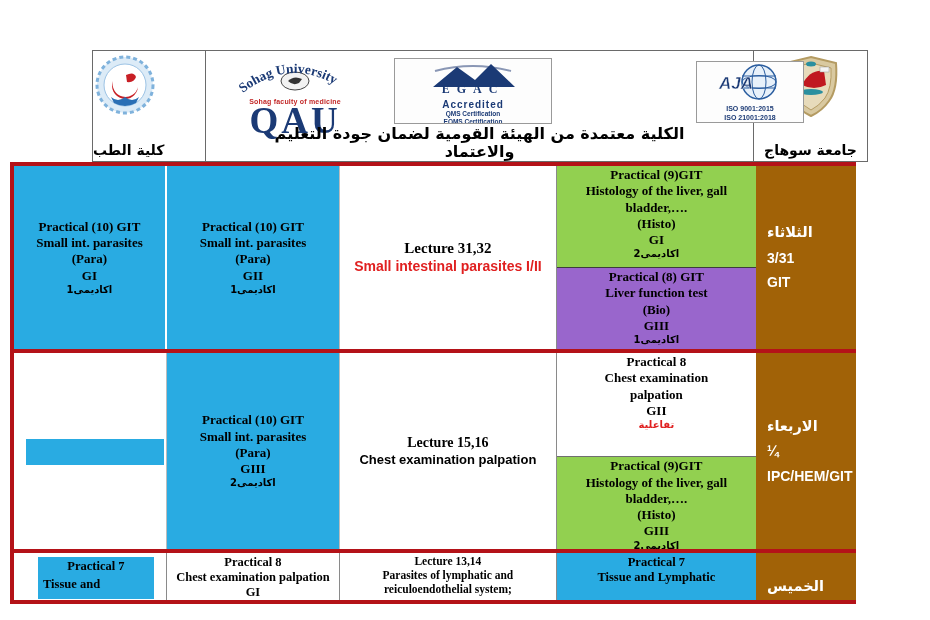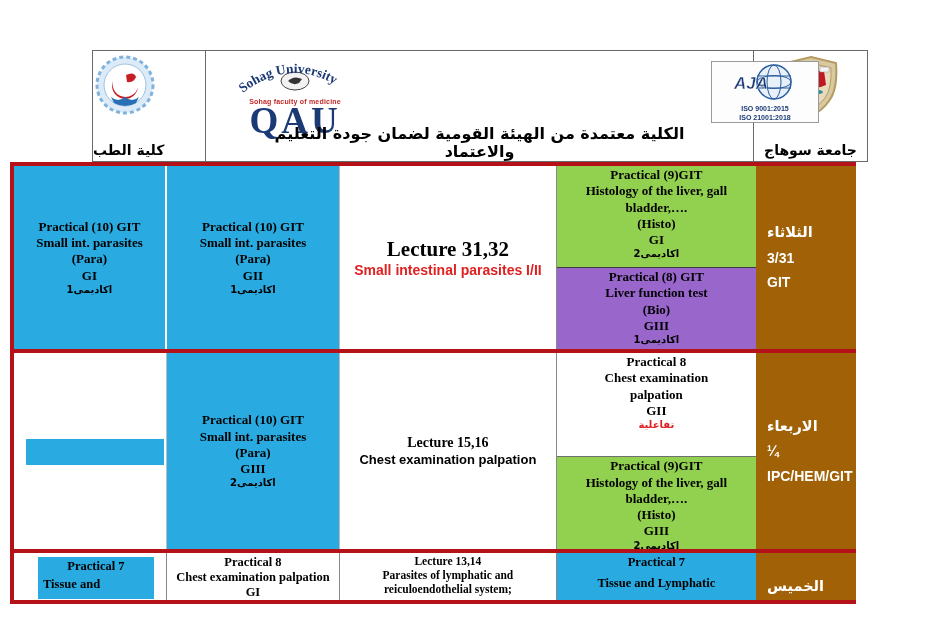--- a/index.html
+++ b/index.html
@@ -18,21 +18,21 @@
        display:flex;flex-direction:column;align-items:center;justify-content:space-between;
        padding:4px 0 3px;}
   .ar-label{font-family:"DejaVu Sans",sans-serif;font-weight:bold;font-size:14px;color:#000;direction:rtl;}
   .qau{position:absolute;left:18px;top:2px;width:142px;height:74px;text-align:center;}
   .qau-sub{color:#c22727;font-size:7px;font-weight:bold;margin-top:-7px;letter-spacing:.2px;}
   .qau-abbr{color:#1b3a75;font-size:37px;font-weight:bold;font-family:"Liberation Serif",serif;
        letter-spacing:3px;line-height:.85;}
   .egac{position:absolute;left:188px;top:7px;width:158px;height:66px;border:1px solid #9a9a9a;
        box-sizing:border-box;text-align:center;background:#fdfdfd;overflow:hidden;}
   .egac-lines{font-size:6.5px;font-weight:bold;color:#1b3a75;line-height:1.25;}
-  .aja{position:absolute;left:505px;top:10px;width:108px;height:62px;border:1px solid #9a9a9a;
+  .aja{position:absolute;left:490px;top:10px;width:108px;height:62px;border:1px solid #9a9a9a;
        box-sizing:border-box;text-align:center;background:#fdfdfd;overflow:hidden;}
   .aja-lines{font-size:7px;font-weight:bold;color:#1b3a75;line-height:1.3;margin-top:-2px;}
   .accred{position:absolute;left:0;right:0;top:74px;text-align:center;
        font-family:"DejaVu Sans",sans-serif;font-weight:bold;font-size:16px;color:#000;
        line-height:1.1;direction:rtl;}
   
   .tbl{position:absolute;left:10px;top:162px;width:846px;height:442px;box-sizing:border-box;
        border:4px solid #B41218;border-right:none;background:#fff;}
   .row{display:flex;box-sizing:border-box;}
   .row1{height:187px;border-bottom:4px solid #B41218;}
@@ -49,36 +49,36 @@
   .sep-lt{border-right:1px solid #bcbcbc}
   .sep-gr{border-right:1px solid #8a8a8a}
   .sub{width:100%;box-sizing:border-box;display:flex;flex-direction:column;align-items:center;
        padding-top:1px;overflow:hidden;}
   .sub-g1{height:102px;border-bottom:1px solid #3d3d3d;}
   .sub-p1{height:81px;align-items:center;}
   .sub-w2{height:105px;border-bottom:1px solid #6f6f6f;}
   .sub-g2{height:92px;}
   .ar{direction:rtl;font-family:"DejaVu Sans",sans-serif;font-size:10px;}
   .red-txt{color:#E02020;}
-  .lec-title{font-size:21px;}
+  .lec-title{font-size:15px;}
   .lec-sub-red{font-family:"Liberation Sans",sans-serif;font-size:14px;color:#E02020;}
   .lec-title2{font-size:14px;}
   .lec-sub-blk{font-family:"Liberation Sans",sans-serif;font-size:13px;color:#000;}
   .day{padding-left:11px;align-items:flex-start;text-align:left;color:#fff;
        font-family:"Liberation Sans",sans-serif;font-weight:bold;font-size:14px;line-height:1.75;}
   .day .ar-day{font-family:"DejaVu Sans",sans-serif;font-size:14.5px;direction:rtl;}
   .day-end{justify-content:flex-end;padding-bottom:5px;}
   .bar{position:absolute;left:12px;top:86px;width:138px;height:26px;background:#29ABE2;}
   .pbox{position:absolute;left:24px;top:4px;width:116px;height:42px;background:#29ABE2;
        display:flex;flex-direction:column;overflow:hidden;}
   .pbox .t1{text-align:center;margin-top:2px;font-size:12.5px;}
   .pbox .t2{text-align:left;padding-left:5px;margin-top:3px;font-size:12.5px;}
   .row3 .cell{font-size:12.5px;line-height:1.2;padding-top:2px;}
   .row3 .c3{font-size:11.5px;}
-  .gap8{margin-top:6px;}
+  .gap8{margin-top:0;}
 </style>
 </head>
 <body>
 
 <div class="hdr">
 
   <div class="hdr-left">
     <span>
       <svg width="64" height="62" viewBox="0 0 64 62">
         <circle cx="32" cy="30" r="28" fill="#dcebf7" stroke="#7fb2dc" stroke-width="3" stroke-dasharray="4 3"></circle>
@@ -101,20 +101,33 @@
         <ellipse cx="71" cy="28" rx="14" ry="9" fill="#f2f2f2" stroke="#444" stroke-width="1"></ellipse>
         <path d="M64 28 q6 -6 14 -2 l-3 4 q-6 3 -11 -2" fill="#333"></path>
         <text font-family="Liberation Serif, serif" font-size="13.5" font-weight="bold" fill="#1b3a75">
           <textPath href="#arcp" startOffset="6">Sohag University</textPath>
         </text>
       </svg>
       <div class="qau-sub">Sohag faculty of medicine</div>
       <div class="qau-abbr">QAU</div>
     </div>
 
+    <div class="egac">
+      <svg width="156" height="36" viewBox="0 0 156 36">
+        <path d="M40 12 Q78 2 116 12" fill="none" stroke="#8a97b5" stroke-width="2"></path>
+        <path d="M38 28 L62 8 L80 21 L96 5 L120 28 Z" fill="#1b3a75"></path>
+        <text x="78" y="34" text-anchor="middle" font-family="Liberation Serif, serif" font-size="12" font-weight="bold" letter-spacing="7" fill="#1b3a75">EGAC</text>
+      </svg>
+      <div style="font-size:10px;font-weight:bold;color:#1b3a75;letter-spacing:1px;">Accredited</div>
+      <div class="egac-lines">
+        <div>QMS Certification</div>
+        <div>EQMS Certification</div>
+
+      </div>
+    </div>
 
     <div class="aja">
       <svg width="106" height="40" viewBox="0 0 106 40">
         <circle cx="62" cy="20" r="17" fill="#e8f1fa" stroke="#2a5d9f" stroke-width="1.5"></circle>
         <ellipse cx="62" cy="20" rx="17" ry="6.5" fill="none" stroke="#2a5d9f" stroke-width="1"></ellipse>
         <ellipse cx="62" cy="20" rx="7" ry="17" fill="none" stroke="#2a5d9f" stroke-width="1"></ellipse>
         <line x1="45" y1="14" x2="79" y2="14" stroke="#2a5d9f" stroke-width="1"></line>
         <line x1="45" y1="26" x2="79" y2="26" stroke="#2a5d9f" stroke-width="1"></line>
         <text x="22" y="27" font-family="Liberation Sans, sans-serif" font-size="17" font-weight="bold" font-style="italic" fill="#1b3a75" stroke="#ffffff" stroke-width="0.4">AJA</text>
       </svg>

